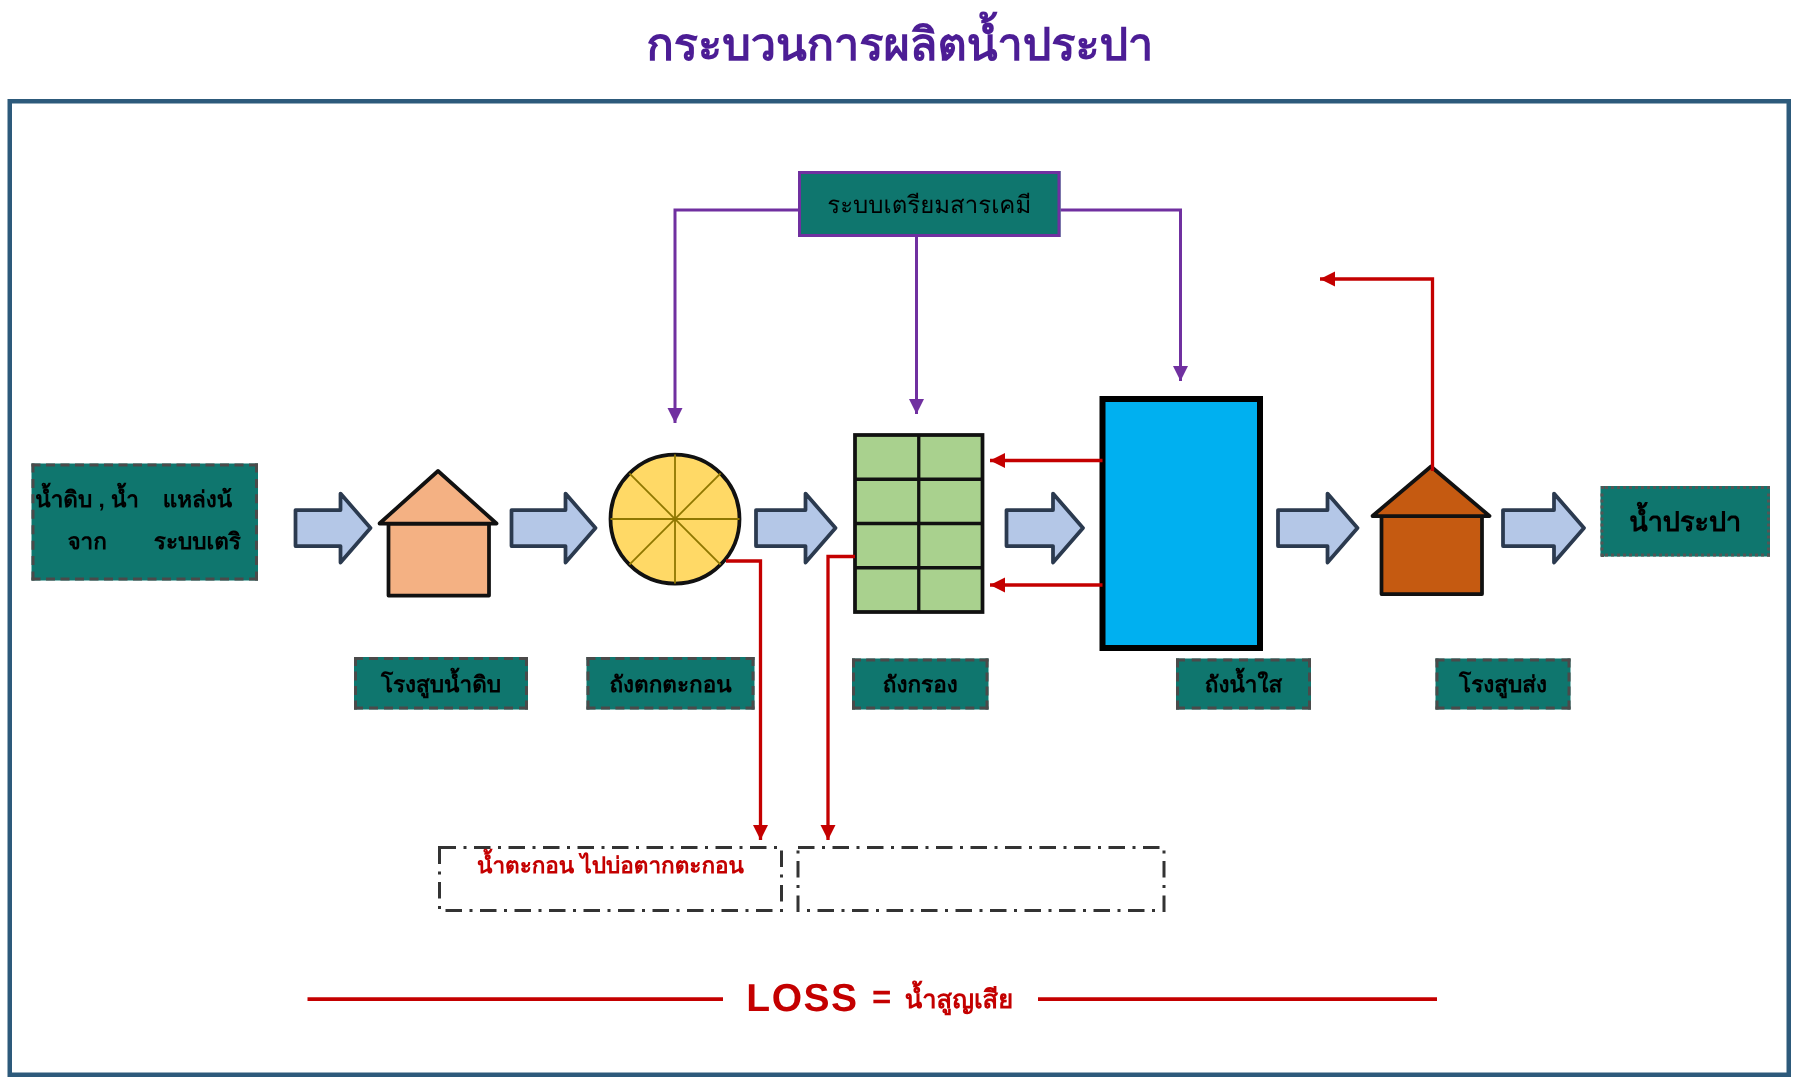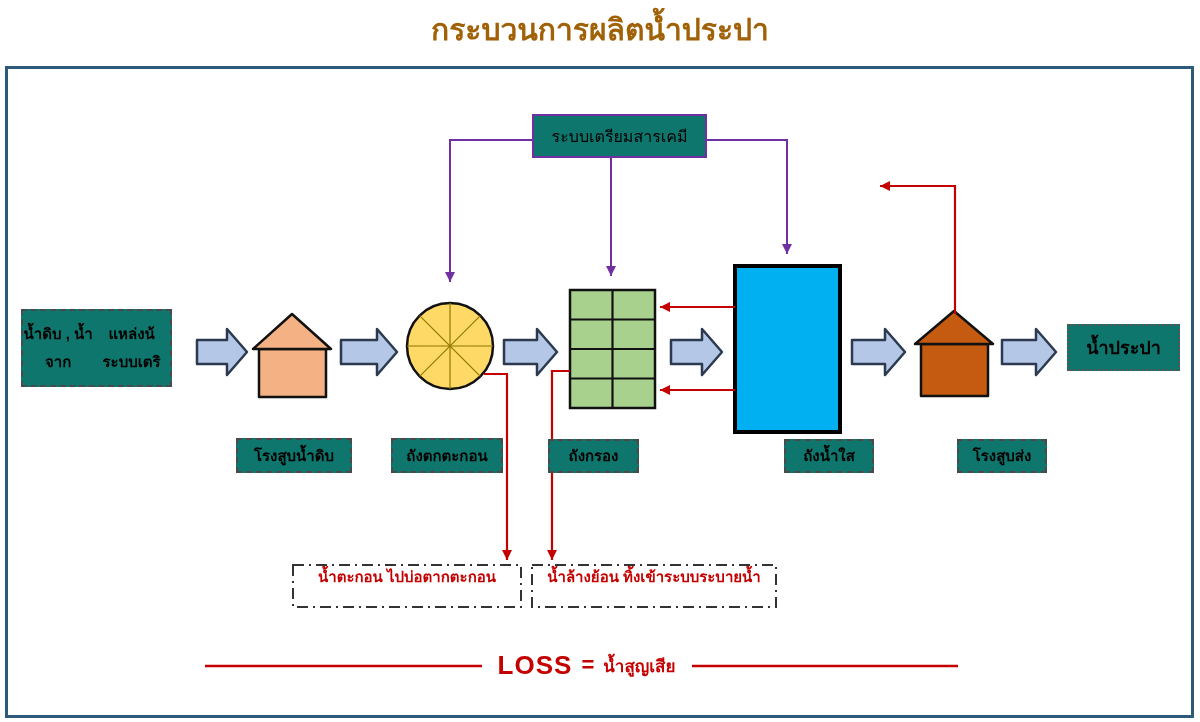--- a/index.html
+++ b/index.html
@@ -1,29 +1,29 @@
 <!DOCTYPE html>
 <html><head>
 <meta charset="utf-8">
 <style>
   html,body{margin:0;padding:0;}
   body{background:#fff;font-family:"Liberation Sans","DejaVu Sans",sans-serif;}
   #stage{position:relative;width:1200px;height:722px;background:#fff;overflow:hidden;}
   .abs{position:absolute;box-sizing:border-box;}
-  #title{top:6px;left:0;width:1200px;text-align:center;font-size:30px;font-weight:bold;color:#a16207;}
+  #title{top:6px;left:0;width:1200px;text-align:center;font-size:30px;font-weight:bold;color:#4c1d95;}
   #frame{left:5px;top:66px;width:1189px;height:652px;border:3px solid #2d5a7b;background:transparent;}
   #diagram-svg{left:0;top:0;width:1200px;height:722px;}
   .box{display:flex;align-items:center;justify-content:center;text-align:center;background:#0f766e;color:#000;}
   #chemical-box{left:532px;top:114px;width:175px;height:44px;border:2px solid #7030a0;font-size:16px;}
   #source-box{left:21px;top:309px;width:151px;height:78px;border:2px dashed #4a4a4a;font-weight:bold;font-size:15px;flex-direction:row;line-height:1.85;}
   #output-box{left:1067px;top:324px;width:113px;height:47px;border:2px dotted #555;font-weight:bold;font-size:18px;}
   .stage-label{border:2px dashed #4a4a4a;font-weight:bold;font-size:15px;}
   #stage-label-0{left:236px;top:438px;width:116px;height:35px;}
   #stage-label-1{left:391px;top:438px;width:112px;height:35px;}
-  #stage-label-2{left:548px;top:439px;width:91px;height:34px;}
+  #stage-label-2{left:568px;top:439px;width:91px;height:34px;}
   #stage-label-3{left:784px;top:439px;width:90px;height:34px;}
   #stage-label-4{left:957px;top:439px;width:90px;height:34px;}
   .red-text{color:#c40000;}
   #internal-use-label{left:832px;top:153px;width:170px;font-weight:bold;font-size:14.5px;text-align:center;}
   .waste-label{display:flex;align-items:flex-start;justify-content:center;text-align:center;font-weight:bold;font-size:15px;}
   #waste-label-0{left:293px;top:565px;width:228px;height:42px;}
   #waste-label-1{left:532px;top:565px;width:244px;height:42px;}
   #loss-row{left:483px;top:648px;width:207px;height:34px;display:flex;align-items:center;justify-content:center;gap:9px;}
   #loss-word{font-size:26px;font-weight:bold;letter-spacing:1px;}
   #loss-eq{font-size:22px;font-weight:bold;}
@@ -140,23 +140,20 @@
   <div id="stage-label-3" class="abs box stage-label">
     <span>ถังน้ำใส</span>
   </div>
   <div id="stage-label-4" class="abs box stage-label">
     <span>โรงสูบส่ง</span>
   </div>
 
   <div id="waste-label-0" class="abs waste-label red-text">
     <span>น้ำตะกอน ไปบ่อตากตะกอน</span>
   </div>
-  <div id="waste-label-1" class="abs waste-label red-text">
-    <span>น้ำล้างย้อน ทิ้งเข้าระบบระบายน้ำ</span>
-  </div>
 
   <div id="loss-row" class="abs red-text">
     <span id="loss-word">LOSS</span>
     <span id="loss-eq">=</span>
     <span id="loss-thai">น้ำสูญเสีย</span>
   </div>
 
 </div>
 
 </body></html>

